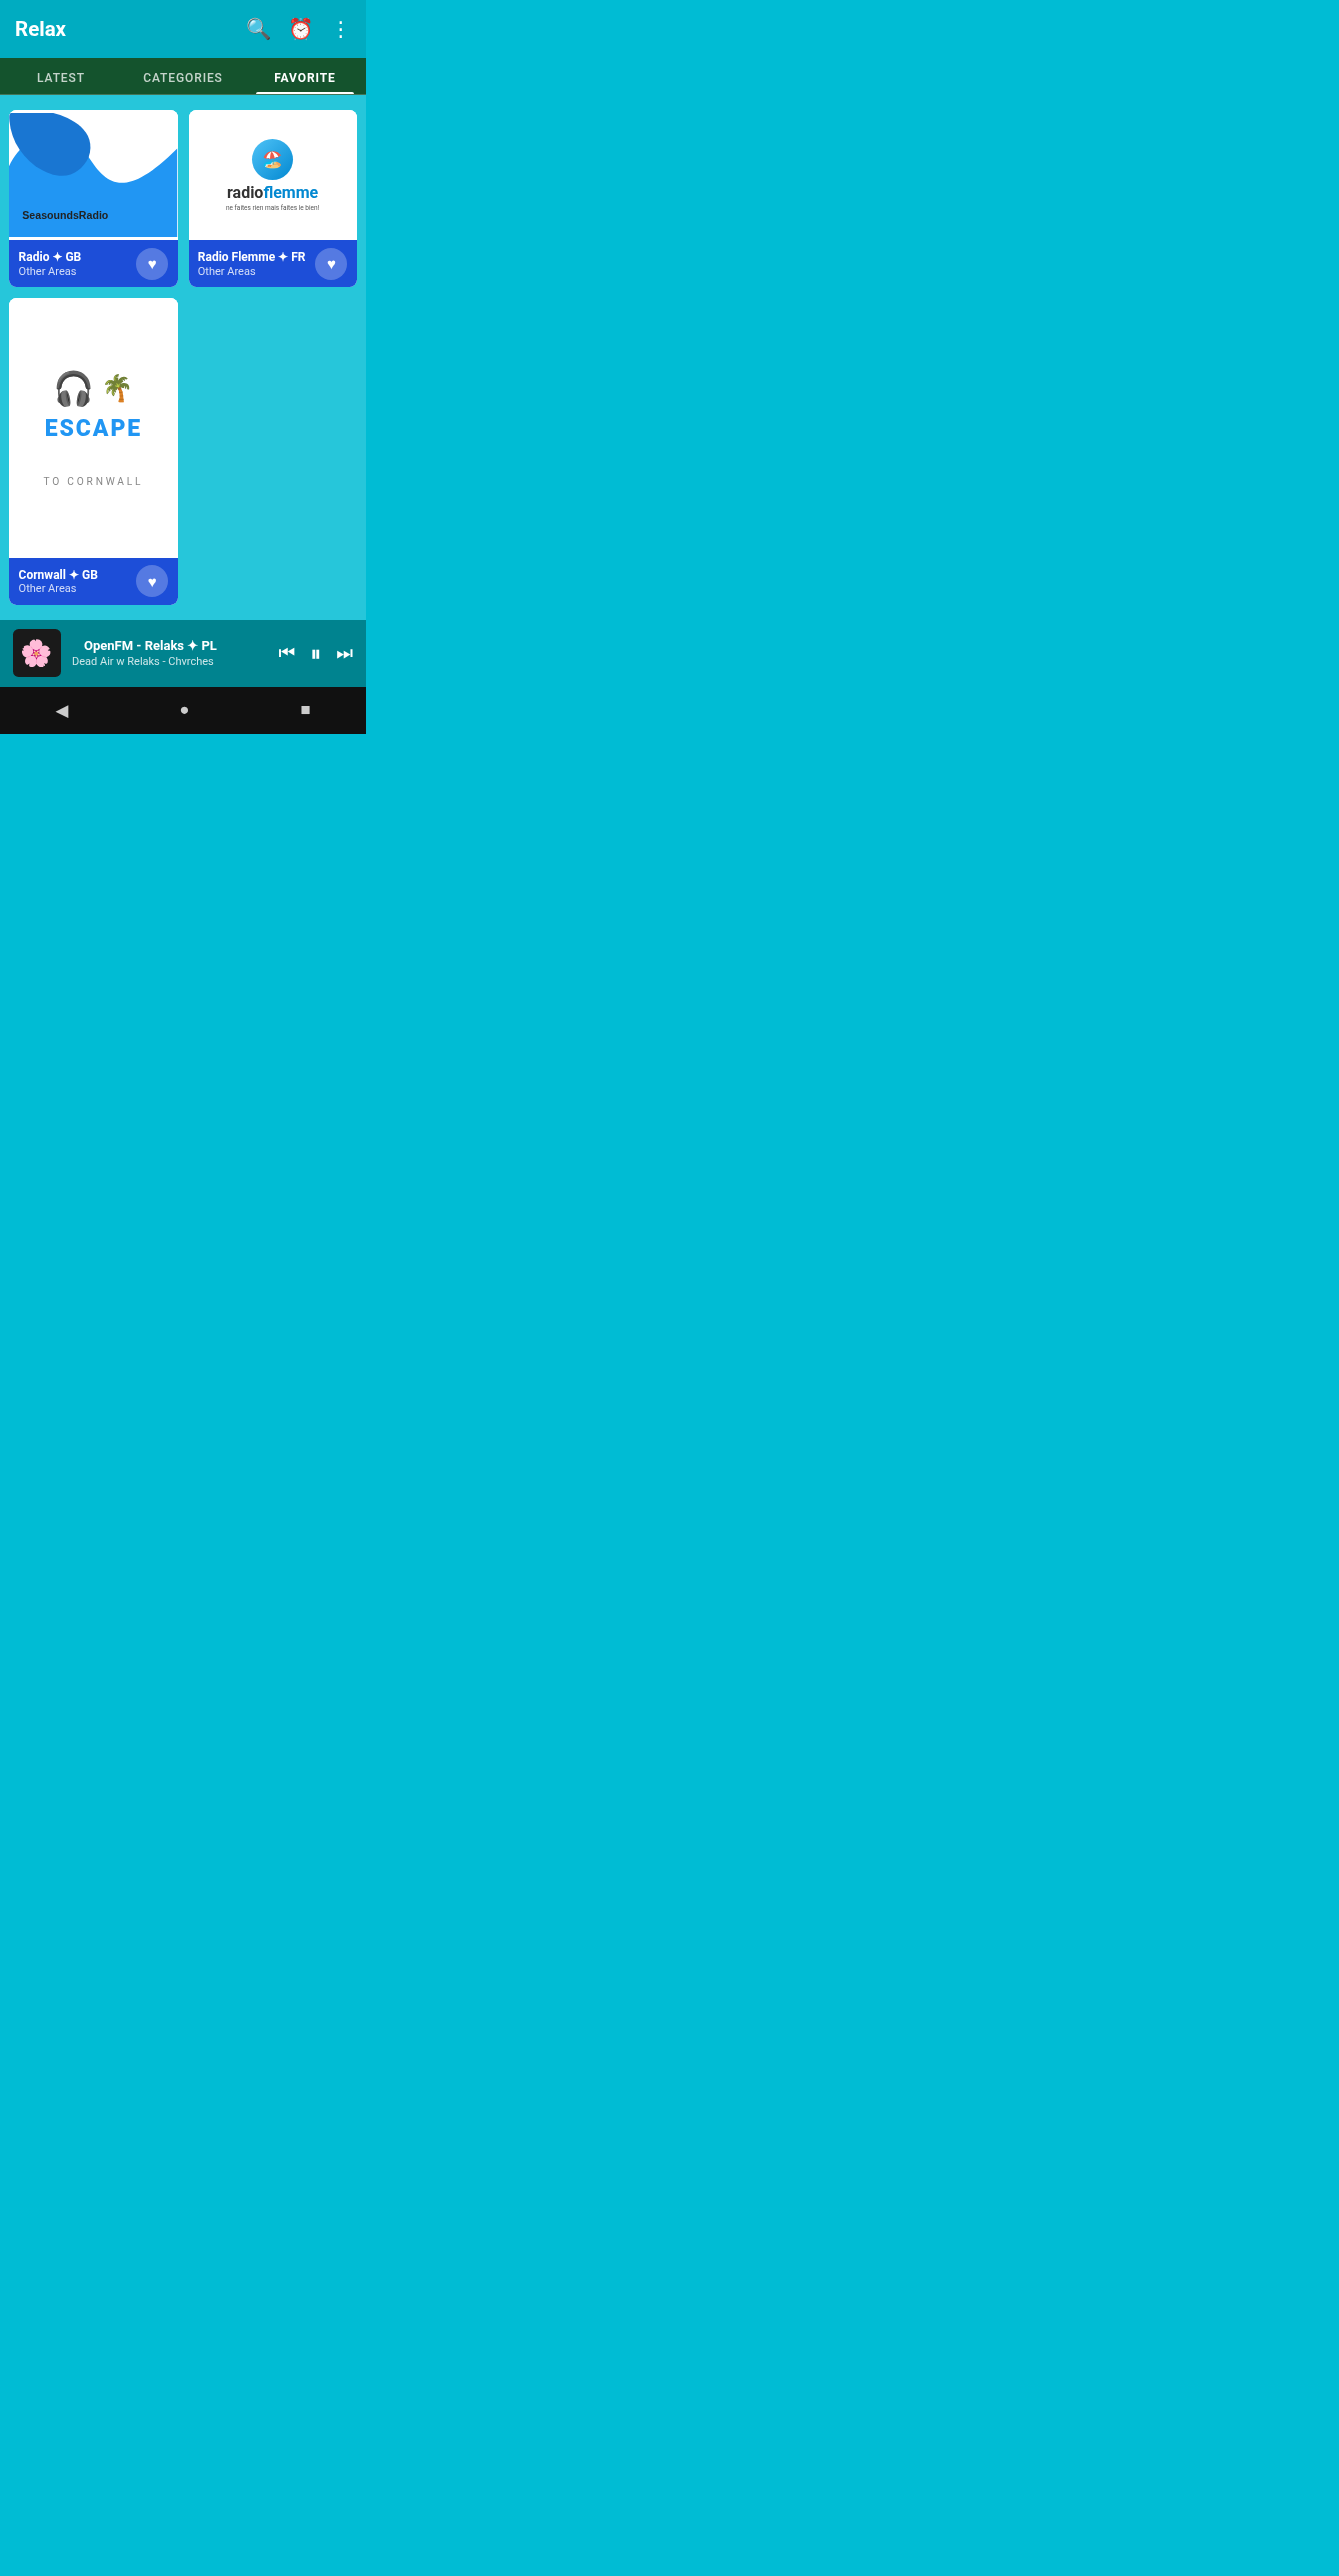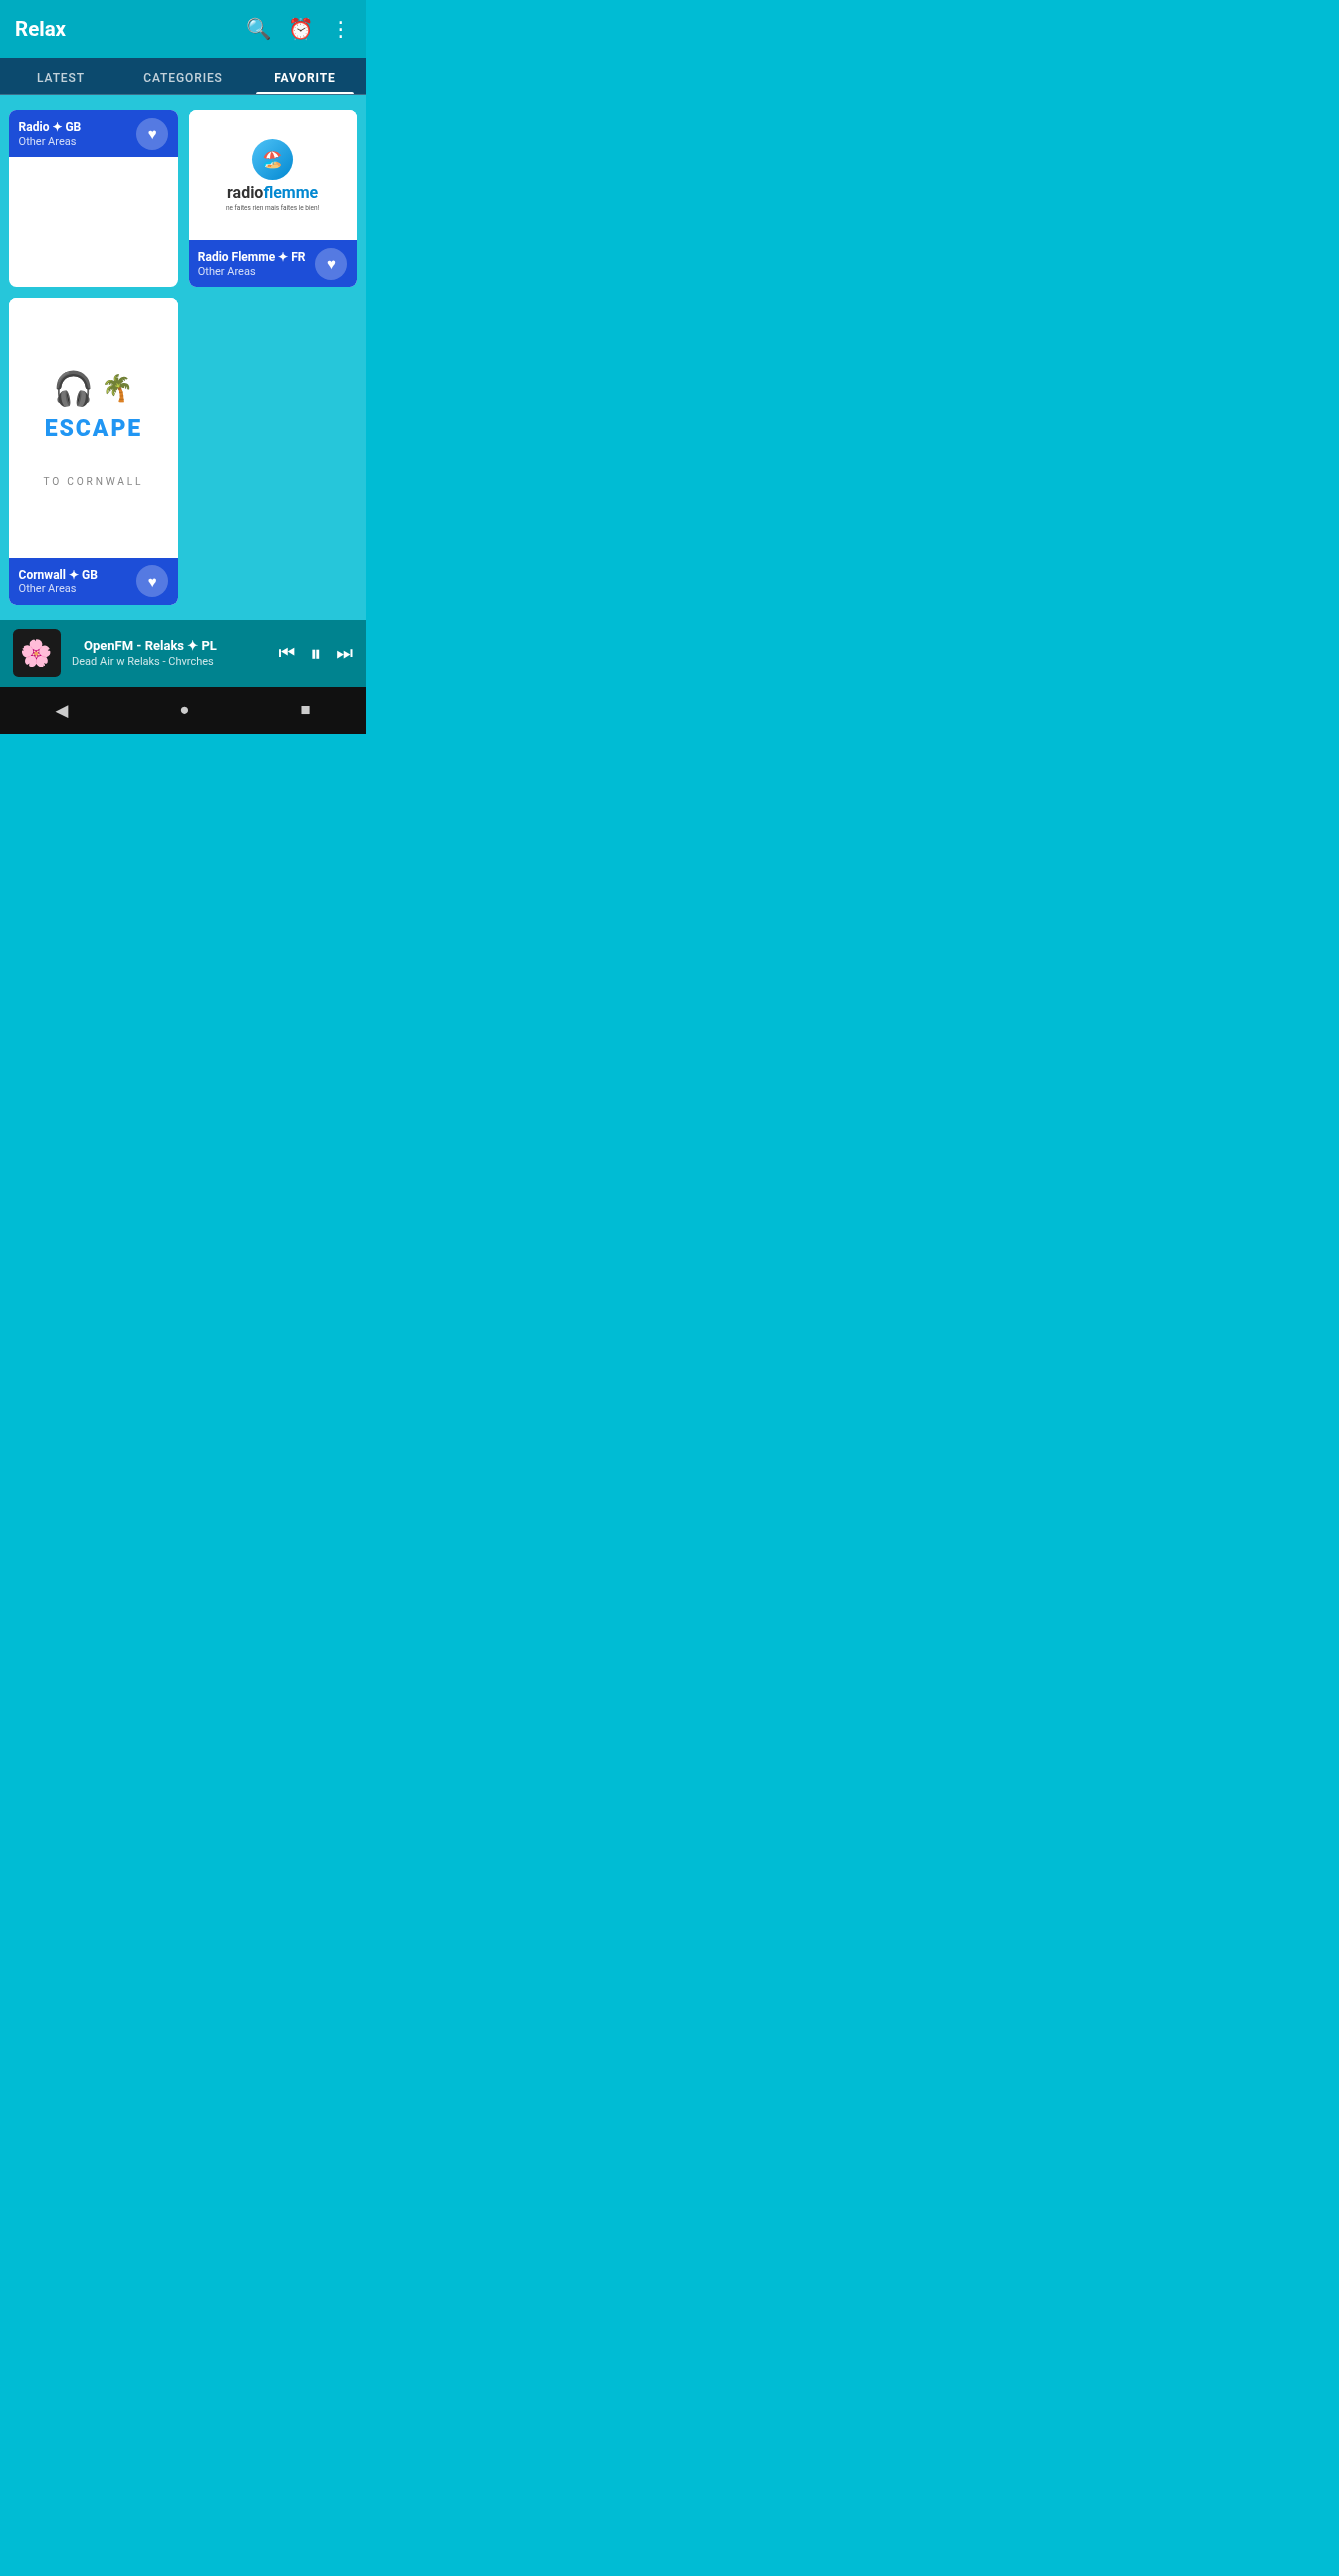--- a/index.html
+++ b/index.html
@@ -33,21 +33,21 @@
       align-items: center;
     }
     .top-bar-icons span {
       color: #fff;
       font-size: 20.5px;
       cursor: pointer;
     }
 
     
     .tabs {
-      background: #0c4a6e;
+      background: #14532d;
       display: flex;
       border-bottom: 0.9px solid rgba(255,255,255,0.2);
     }
     .tab {
       flex: 1;
       text-align: center;
       padding: 13px 0 9.3px;
       color: rgba(255,255,255,0.75);
       font-size: 12px;
       font-weight: 500;
@@ -279,20 +279,32 @@
     <span>CATEGORIES</span>
   </div>
   <div class="tab active">
     <span>FAVORITE</span>
   </div>
 </div>
 
 <div class="content">
 
   <div class="radio-card">
+    <div class="radio-card-image">
+      <svg width="100%" height="130" viewBox="0 0 190 140" xmlns="http://www.w3.org/2000/svg">
+        <rect width="190" height="140" fill="white"></rect>
+
+        <path d="M0,60 C20,20 60,10 90,50 C110,80 130,100 190,40 L190,140 L0,140 Z" fill="#2196F3"></path>
+        <path d="M50,0 C70,5 100,20 90,50 C80,70 60,80 30,60 C10,45 0,25 0,0 Z" fill="#1976D2"></path>
+
+        <path d="M90,50 C100,30 120,15 150,25 C130,30 110,50 90,50 Z" fill="white" opacity="0.6"></path>
+
+        <text x="15" y="120" font-family="Arial" font-size="12" font-weight="bold" fill="#222">SeasoundsRadio</text>
+      </svg>
+    </div>
     <div class="radio-card-info">
       <div class="radio-card-info-text">
         <div class="name">Radio ✦ GB</div>
         <div class="category">Other Areas</div>
       </div>
       <button class="heart-btn">
         <span class="heart">♥</span>
       </button>
     </div>
   </div>

